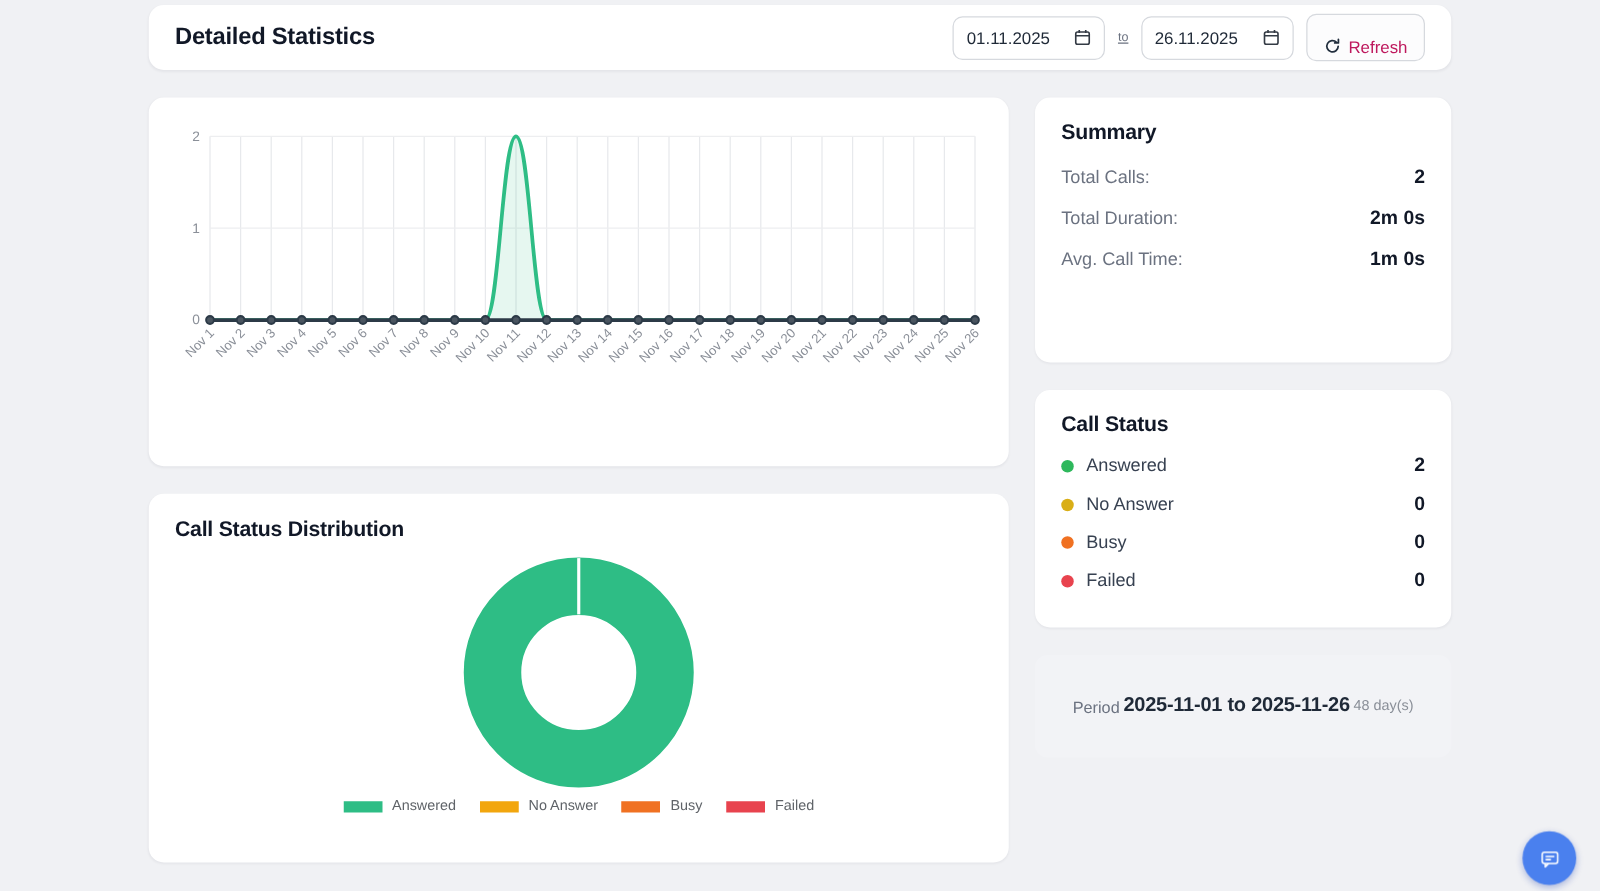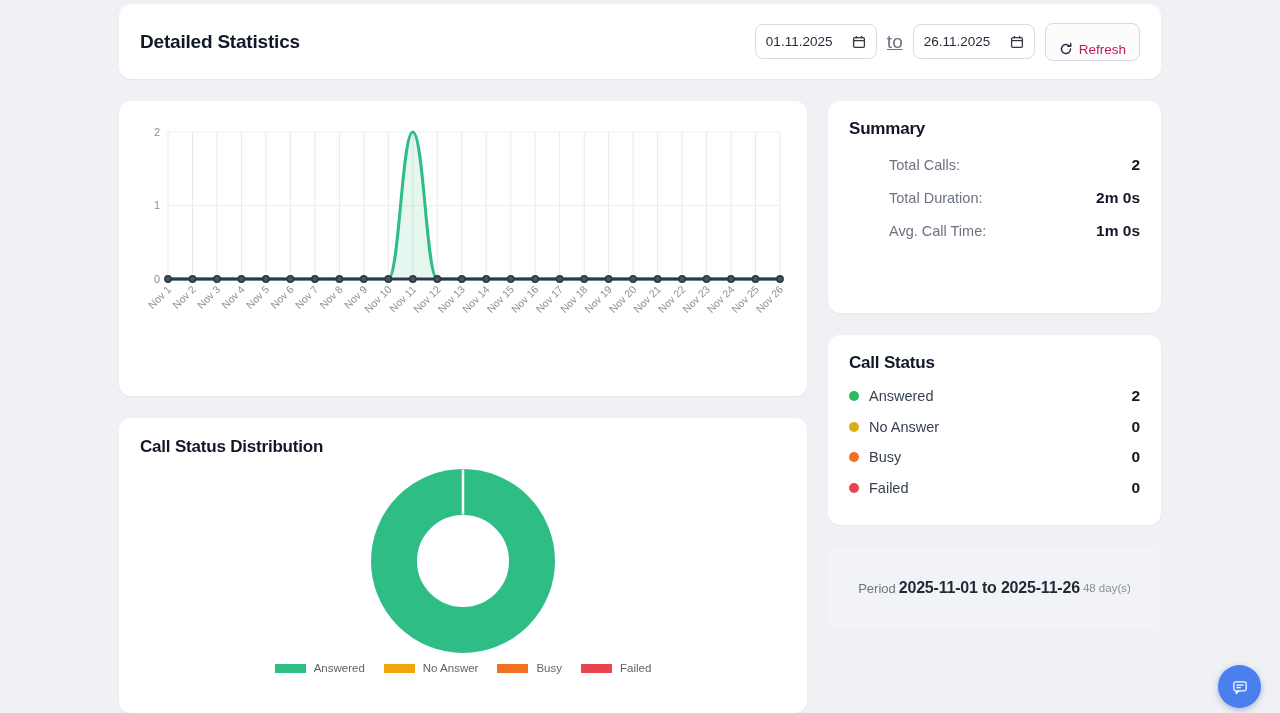--- a/index.html
+++ b/index.html
@@ -9,38 +9,38 @@
     background:var(--bg,#f0f1f4);
     color:var(--text-dark,#111827);
   }
   .page { width:1042px; margin:0 auto; padding-top:4px; position:relative; }
   .card {
     background:#fff; border-radius:12px;
     box-shadow:0 1px 2px rgba(16,24,40,.05);
   }
   
   .header-card {
-    height:75px; display:flex; align-items:center;
+    height:52px; display:flex; align-items:center;
     justify-content:space-between; padding:0 21px; margin-bottom:22px;
   }
   .page-title { font-size:19px; font-weight:700; letter-spacing:-.2px; }
   .header-controls { display:flex; align-items:center; gap:8px; }
   .range-btn {
     border:none; cursor:pointer; font-family:inherit;
     font-size:13.5px; font-weight:500; color:#2d3748;
     background:#e9ebef; border-radius:8px; padding:8px 14px;
   }
   .range-btn.active { background:var(--dark,#222f3e); color:#fff; }
   .date-input {
     display:flex; align-items:center; justify-content:space-between;
     width:122px; height:35px; padding:0 10px;
     border:1px solid #d6d9de; border-radius:8px; background:#fff;
     font-size:13.5px; color:#1f2937; cursor:text;
   }
-  .to-label { font-size:19px; color:#6b7280; padding:0 2px;text-decoration:underline; }
+  .to-label { font-size:10px; color:#6b7280; padding:0 2px;text-decoration:underline; }
   .refresh-btn {
     display:flex; align-items:flex-start; gap:6px; cursor:pointer;
     height:35px; padding:18px 13px; margin-left:2px;
     background:#fcfcfd; border:1px solid #d6d9de; border-radius:8px;
     font-family:inherit; font-size:13.5px; font-weight:500; color:#be185d;
   }
   
   .main { display:grid; grid-template-columns:688px 333px; column-gap:21px; }
   .left-col  { display:flex; flex-direction:column; gap:22px; }
   .right-col { display:flex; flex-direction:column; gap:22px; }
@@ -61,21 +61,21 @@
   .donut-legend {
     display:flex; justify-content:center; align-items:center;
     gap:19px; margin-top:7px;
   }
   .donut-legend .item { display:flex; align-items:center; gap:8px; cursor:pointer; }
   .donut-legend .box { width:31px; height:9px; }
   .donut-legend .lbl { font-size:11.5px; color:#5f6368; }
   
   .summary-card { height:212px; padding:18px 21px; }
   .status-card  { height:190px; padding:18px 21px; }
-  .kv-rows { margin-top:9px;margin-left:40px; }
+  .kv-rows { margin-top:9px; }
   .kv-row {
     display:flex; justify-content:space-between; align-items:center;
     height:33px;
   }
   .kv-label { font-size:14.5px; color:#6b7280; }
   .kv-value { font-size:15.5px; font-weight:700; color:#111827; }
   .status-rows { margin-top:8px; }
   .status-row {
     display:flex; align-items:center; height:30.5px;
   }

